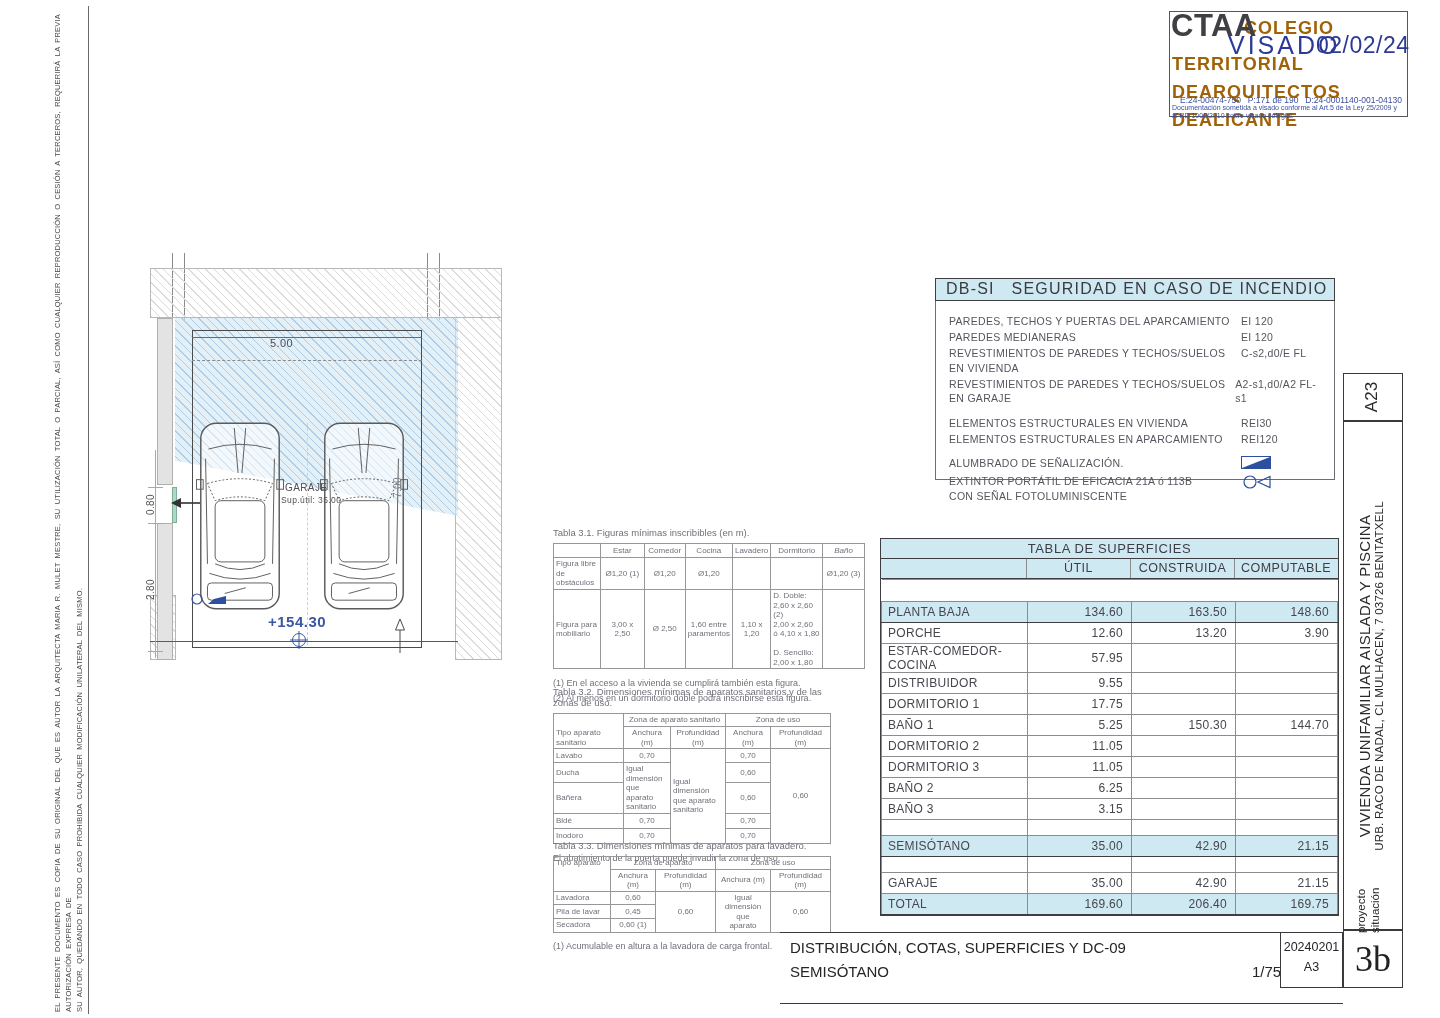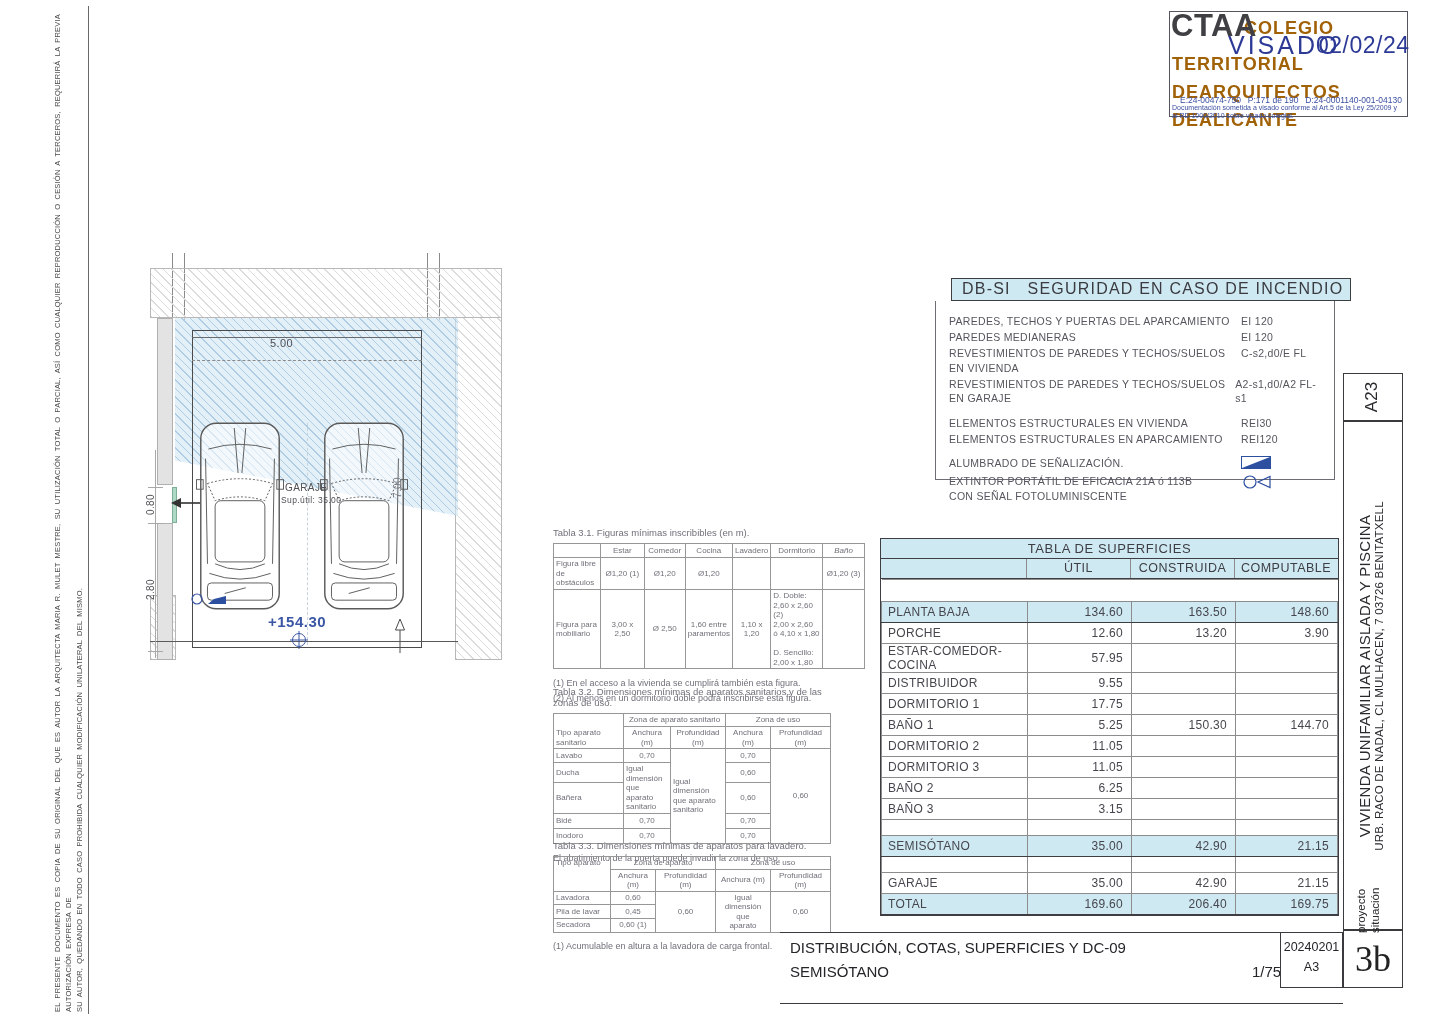--- a/index.html
+++ b/index.html
@@ -30,21 +30,21 @@
     background-image:repeating-linear-gradient(45deg,rgba(130,175,210,0.55) 0px,rgba(130,175,210,0.55) 1px,transparent 1px,transparent 6px); }
   .wall-strip { background:#e3e3e3; border:1px solid #b0b0b0; }
   .vline { width:0; border-left:1px solid #8a8a8a; }
   .hline { height:0; border-top:1px solid #8a8a8a; }
   .cad { color:#4f4f55; letter-spacing:0.4px; }
   .dim-blue { color:#3a56a5; }
   .rot { transform:rotate(-90deg); }
 
   
   .dbsi-header { left:935px; top:278px; width:400px; height:23px; background:#cfe9f2; border:1.5px solid #3d3d42;
-    font-size:16px; color:#3a3a40; letter-spacing:1.2px; padding-left:10px; line-height:20px; white-space:pre;margin-left:16px; }
+    font-size:16px; color:#3a3a40; letter-spacing:1.2px; padding-left:10px; line-height:20px; white-space:pre; }
   .dbsi-body { left:935px; top:301px; width:400px; height:179px; border:1px solid #6d6d75; border-top:none;
     padding:13px 8px 0 13px; }
   .dbsi-row { display:flex; align-items:flex-start; margin-bottom:1.5px; }
   .dbsi-row.gap { margin-top:10px; }
   .dbsi-label { width:292px; font-size:10.5px; color:#55555e; letter-spacing:0.3px; line-height:14.5px; white-space:pre-line; }
   .dbsi-value { font-size:10.5px; color:#55555e; letter-spacing:0.3px; line-height:14.5px; }
 
   
   .mini-title { font-size:9.5px; color:#70707a; }
   .mini { border-collapse:collapse; color:#70707a; margin-top:5px; }

